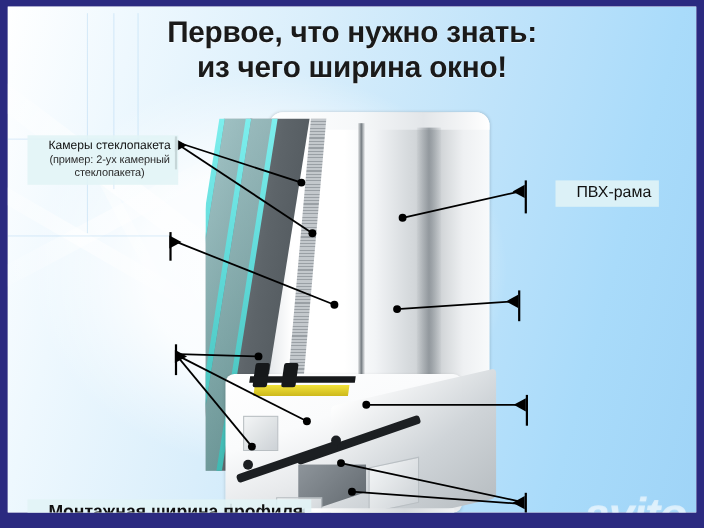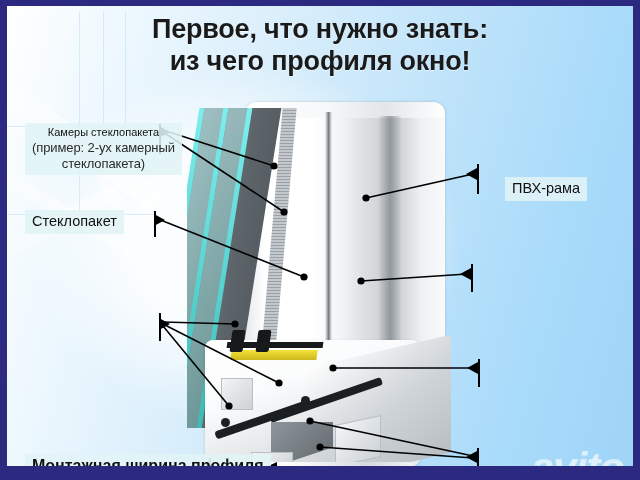--- a/index.html
+++ b/index.html
@@ -51,36 +51,36 @@
   }
   .title .l2{display:block;}
 
   
   .lbl{
     position:absolute;
     background:rgba(225,244,246,.88);
     color:#111;
     font-size:14.5px;
     line-height:1.15;
-    padding:3px 7px 4px 7px;
+    padding:3px 7px 4px 19px;
     white-space:nowrap;
     box-sizing:border-box;
   }
   .lbl .sub{
     display:block;font-size:8px;font-weight:normal;color:#2a2a2a;
     text-align:center;line-height:1.18;margin-top:1px;letter-spacing:-.1px;
   }
   .lbl.tiny{font-size:11px;text-align:center;}
-  .lbl.tiny .sub{font-size:13px;}
+  .lbl.tiny .sub{font-size:10px;}
 
   #lbl-kameri-steklopaketa{left:18px;top:117px;text-align:center;}
   #lbl-steklopaket     {left:18px;top:204px;}
   #lbl-uplotnitel      {left:18px;top:306px;}
   #lbl-montazhnaya     {left:18px;top:448px;font-size:16px;font-weight:bold;}
-  #lbl-pvh-rama        {left:498px;top:158px;margin-top:13px;}
+  #lbl-pvh-rama        {left:498px;top:158px;}
   #lbl-pvh-stvorka     {left:490px;top:257px;}
   #lbl-usilitel        {left:498px;top:352px;}
   #lbl-kameri-profilya {left:492px;top:440px;text-align:center;}
 
   
   .tick{position:absolute;width:2px;background:#000;}
   .t-a{left:152px;top:118px;height:30px;}
   .t-b{left:147px;top:205px;height:26px;}
   .t-c{left:152px;top:307px;height:28px;}
   .t-e{left:470px;top:158px;height:30px;}
@@ -198,21 +198,21 @@
   <div class="streak s3"></div>
   <div class="streak s4"></div>
   <div class="gridline g1"></div>
   <div class="gridline g2"></div>
   <div class="gridline g3"></div>
   <div class="gridline g4"></div>
   <div class="gridline g5"></div>
 
   <div class="title">
     <span>Первое, что нужно знать:</span>
-    <span class="l2">из чего профиля окно!</span>
+    <span class="l2">из чего ширина окно!</span>
   </div>
 
   <div id="window-diagram">
     <div class="frame-body"></div>
     <div class="frame-top-cap"></div>
     <div class="rib rib1"></div>
     <div class="rib rib2"></div>
 
     <div class="glasspack">
       <div class="pane pane-dark2"></div>
@@ -298,23 +298,20 @@
   <div class="tick t-f"></div>
   <div class="tick t-g"></div>
   <div class="tick t-h"></div>
 
   <div class="lbl tiny" id="lbl-kameri-steklopaketa">
     <span>Камеры стеклопакета</span>
     <span class="sub">(пример: 2-ух камерный</span>
     <span class="sub">стеклопакета)</span>
   </div>
 
-  <div class="lbl" id="lbl-steklopaket">
-    <span>Стеклопакет</span>
-  </div>
 
 
   <div class="lbl" id="lbl-montazhnaya">
     <span>Монтажная ширина профиля</span>
   </div>
 
   <div class="lbl" id="lbl-pvh-rama">
     <span>ПВХ-рама</span>
   </div>
 

